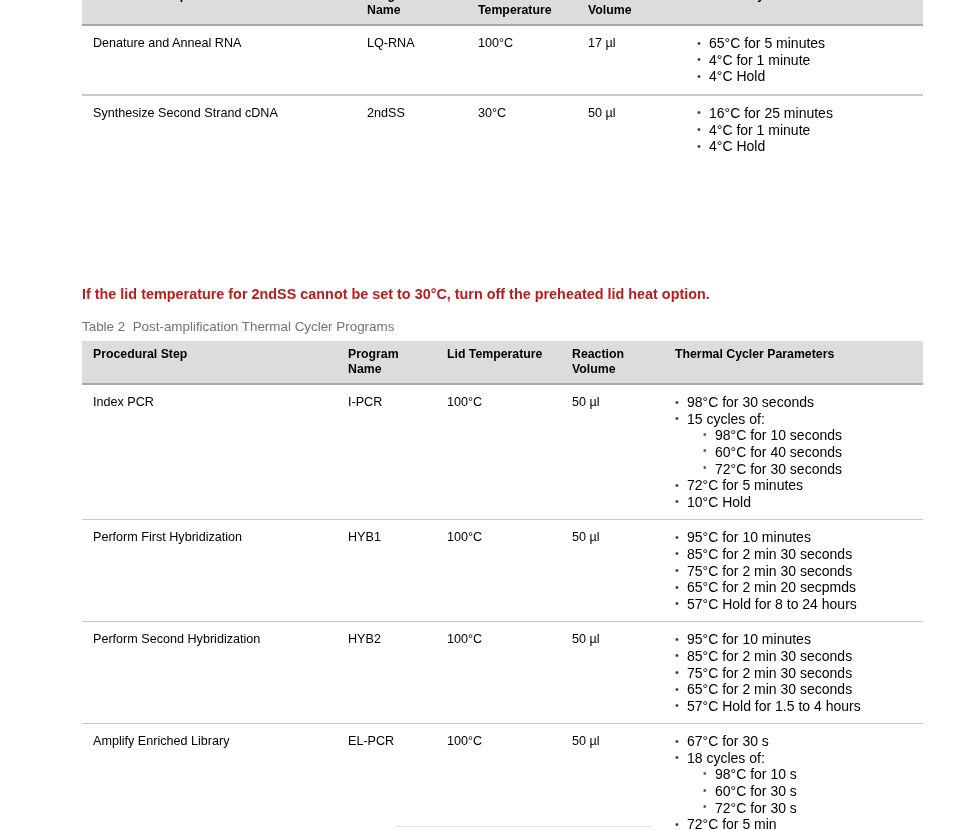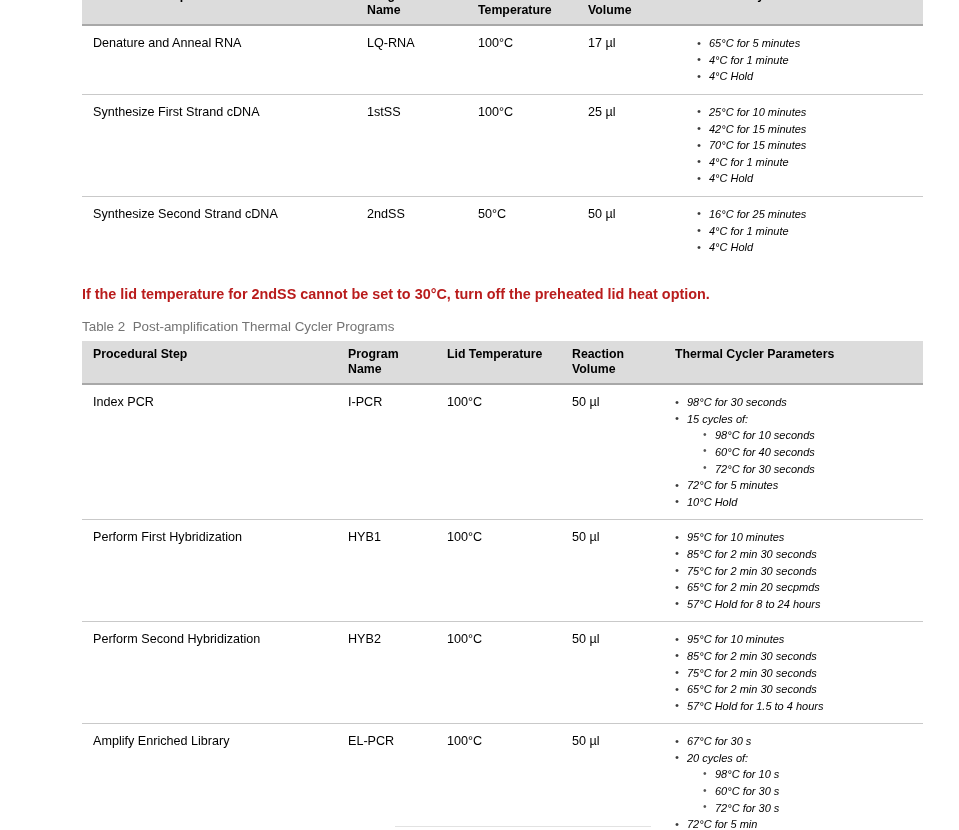--- a/index.html
+++ b/index.html
@@ -66,24 +66,23 @@
 
   
   ul.params {
     list-style: none;
     margin: 0;
     padding: 0;
   }
   ul.params li {
     position: relative;
     padding-left: 12px;
-    font-size: 11px;
+    font-size: 14px;
     line-height: 16.6px;
     white-space: nowrap;
-    font-style: italic;
   }
   ul.params li::before {
     content: "\2022";
     position: absolute;
     left: 0;
     top: -0.5px;
     font-size: 11px;
     color: #3a3a3a;
   }
   ul.params li.sub {
@@ -203,42 +202,27 @@
               <ul class="params">
                 <li>65°C for 5 minutes</li>
                 <li>4°C for 1 minute</li>
                 <li>4°C Hold</li>
               </ul>
             </td>
           </tr>
           <tr>
             <td colspan="5" class="row-sep"></td>
           </tr>
-          <tr class="brow">
-            <td class="c0">Synthesize First Strand cDNA</td>
-            <td>1stSS</td>
-            <td>100°C</td>
-            <td>25 µl</td>
-            <td>
-              <ul class="params">
-                <li>25°C for 10 minutes</li>
-                <li>42°C for 15 minutes</li>
-                <li>70°C for 15 minutes</li>
-                <li>4°C for 1 minute</li>
-                <li>4°C Hold</li>
-              </ul>
-            </td>
-          </tr>
           <tr>
             <td colspan="5" class="row-sep"></td>
           </tr>
           <tr class="brow">
             <td class="c0">Synthesize Second Strand cDNA</td>
             <td>2ndSS</td>
-            <td>50°C</td>
+            <td>30°C</td>
             <td>50 µl</td>
             <td>
               <ul class="params">
                 <li>16°C for 25 minutes</li>
                 <li>4°C for 1 minute</li>
                 <li>4°C Hold</li>
               </ul>
             </td>
           </tr>
         </tbody>
@@ -339,21 +323,21 @@
           <td colspan="5" class="row-sep"></td>
         </tr>
         <tr class="brow">
           <td class="c0">Amplify Enriched Library</td>
           <td>EL-PCR</td>
           <td>100°C</td>
           <td>50 µl</td>
           <td>
             <ul class="params">
               <li>67°C for 30 s</li>
-              <li>20 cycles of:</li>
+              <li>18 cycles of:</li>
               <li class="sub">98°C for 10 s</li>
               <li class="sub">60°C for 30 s</li>
               <li class="sub">72°C for 30 s</li>
               <li>72°C for 5 min</li>
             </ul>
           </td>
         </tr>
       </tbody>
   </table>
 

